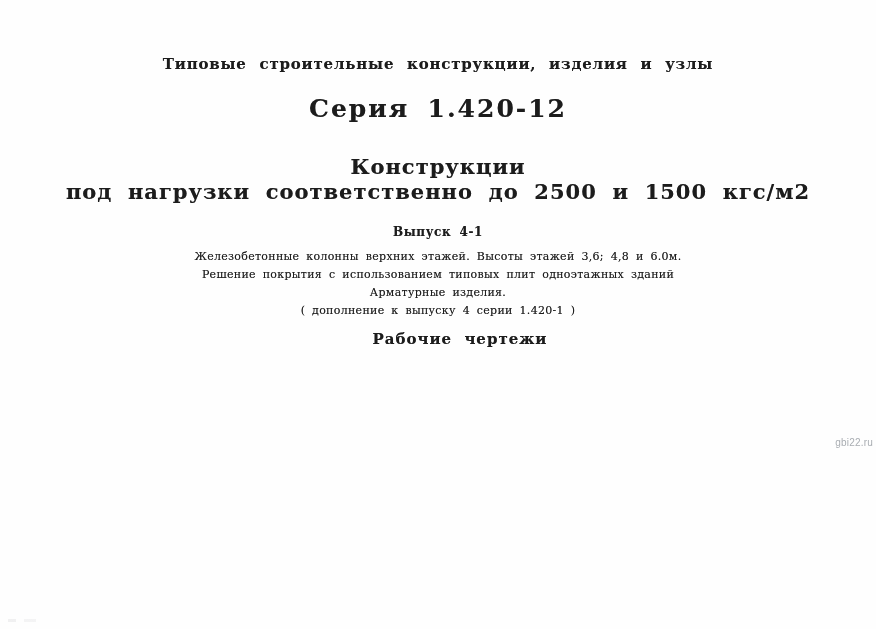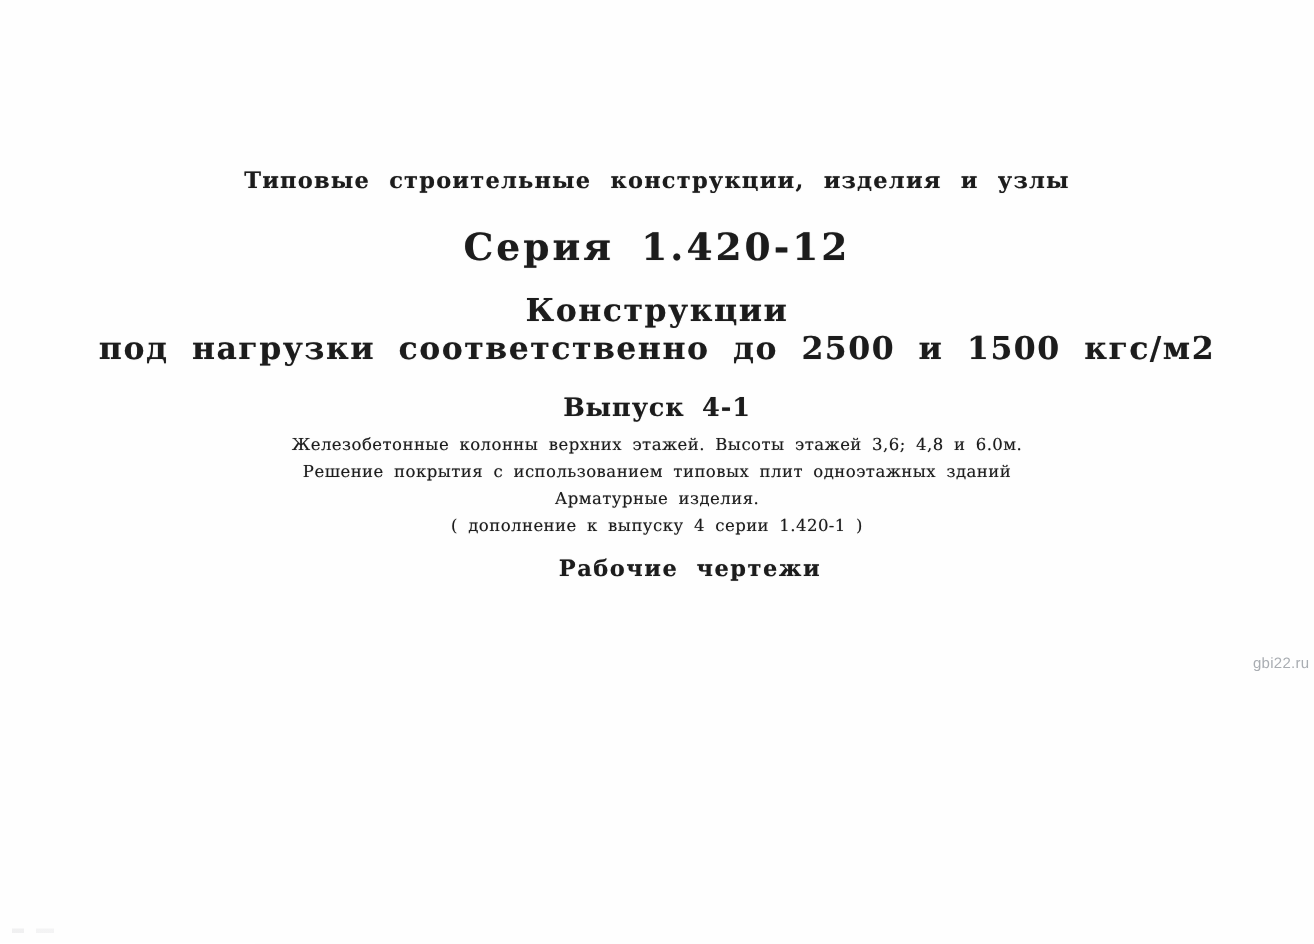--- a/index.html
+++ b/index.html
@@ -13,48 +13,48 @@
     height: 629px;
     background: #fefefe;
     overflow: hidden;
     font-family: "DejaVu Serif", serif;
     color: #1c1c1c;
     text-align: center;
     text-shadow: 0 0 0.5px rgba(40,40,40,0.55);
   }
   .header-line {
     margin: 0 auto;
-    padding-top: 112px;
+    padding-top: 56px;
     font-size: 15px;
     line-height: 16px;
     font-weight: 700;
     letter-spacing: 0.8px;
     word-spacing: 0.45em;
   }
   .series {
     margin-top: 24px;
     font-size: 25px;
     line-height: 26px;
     font-weight: 600;
     letter-spacing: 2px;
     word-spacing: 0.3em;
   }
   .main-title {
-    margin-top: 16px;
+    margin-top: 32px;
   }
   .main-title .title-line {
     font-size: 21px;
     line-height: 25px;
     font-weight: 700;
     letter-spacing: 1px;
     word-spacing: 0.35em;
   }
   .issue {
     margin-top: 20px;
-    font-size: 17px;
+    font-size: 12px;
     line-height: 16px;
     font-weight: 700;
     letter-spacing: 0.6px;
     word-spacing: 0.3em;
   }
   .description {
     margin-top: 8px;
   }
   .description .desc-line {
     font-size: 11px;

